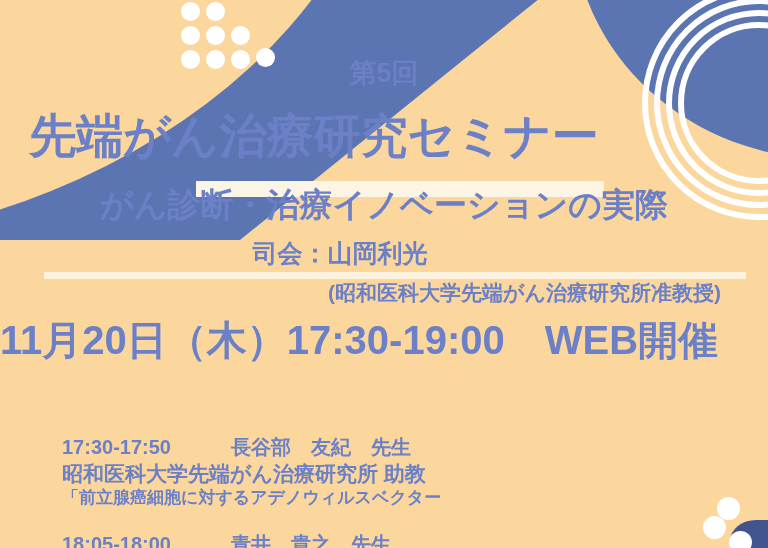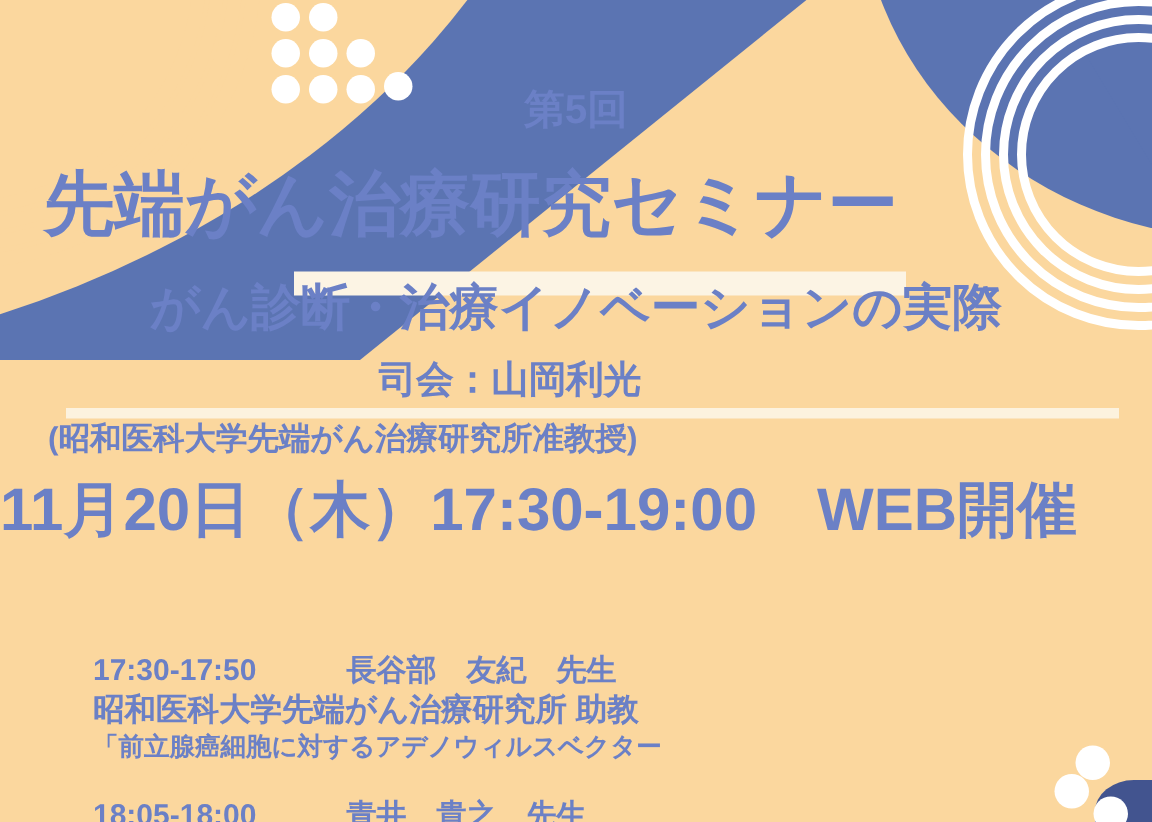--- a/index.html
+++ b/index.html
@@ -128,25 +128,24 @@
     line-height: 1;
   }
   #divider {
     position: absolute; top: 272px; left: 44px;
     width: 702px; height: 7px;
     background: #fcf2de;
     z-index: 4;
   }
   #affiliation {
     position: absolute; top: 282px; left: 0; width: 721px;
-    text-align: left;
+    text-align: right;
     font-size: 21px; font-weight: bold;
     line-height: 1;
     z-index: 5;
-    padding-left: 32px;
   }
   #datetime {
     position: absolute; top: 320px; left: 0; width: 708px;
     text-align: center;
     font-size: 40px; font-weight: bold;
     line-height: 1;
     white-space: pre;
   }
 
   #program {

